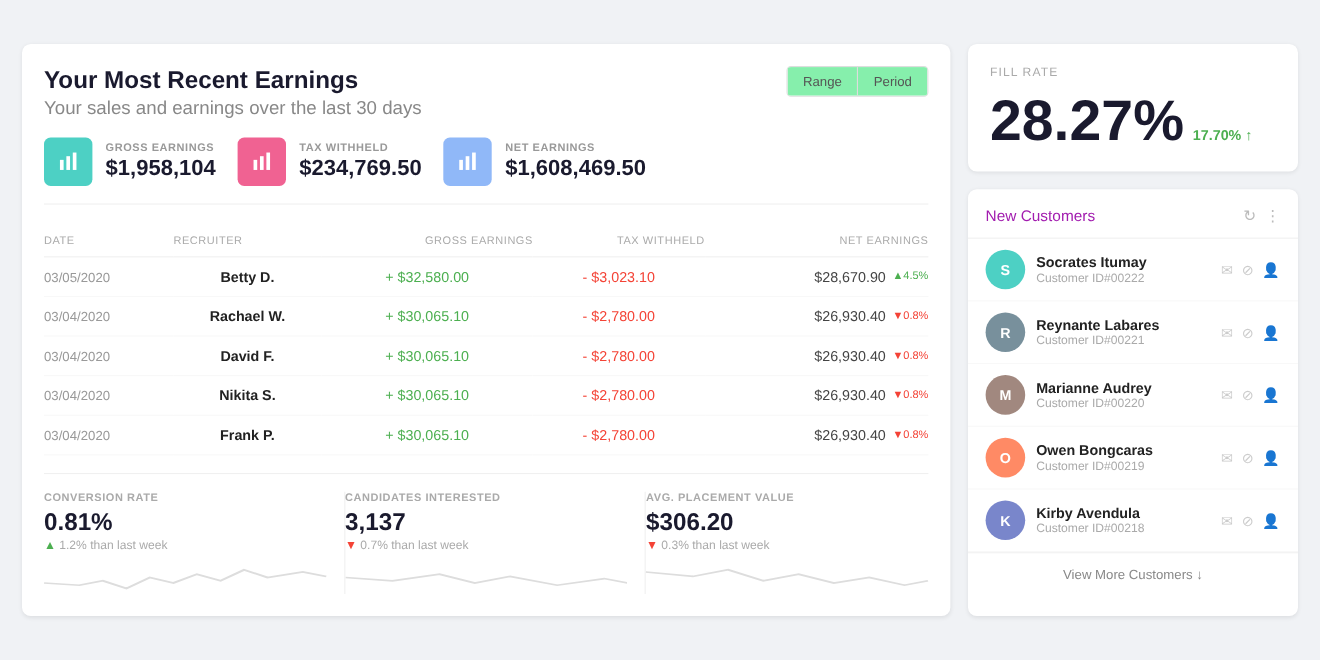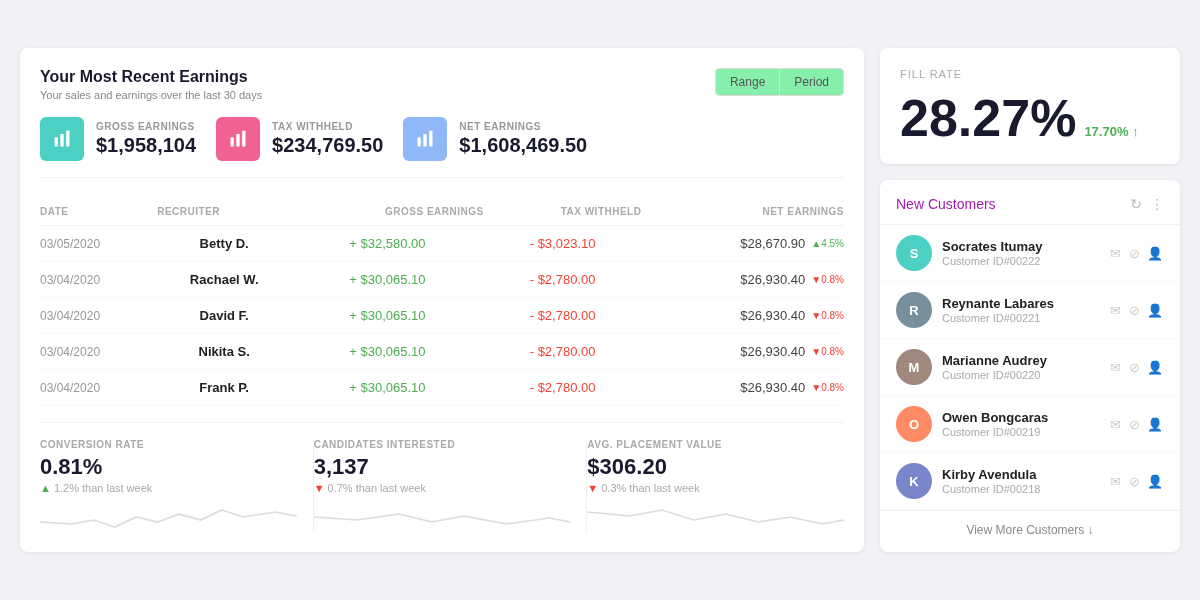--- a/index.html
+++ b/index.html
@@ -46,26 +46,26 @@
     }
 
     
     .panel-header {
       display: flex;
       justify-content: space-between;
       align-items: flex-start;
       margin-bottom: 16px;
     }
     .panel-title {
-      font-size: 16px;
+      font-size: 22px;
       font-weight: 700;
       color: #1a1a2e;
     }
     .panel-subtitle {
-      font-size: 11px;
+      font-size: 17px;
       color: #888;
       margin-top: 3px;
     }
     .btn-group {
       display: flex;
       border: 1px solid #ddd;
       border-radius: 4px;
       overflow: hidden;
     }
     .btn-group button {
@@ -125,21 +125,21 @@
 
     
     .data-table {
       width: 100%;
       border-collapse: collapse;
       font-size: 13px;
     }
     .data-table th {
       text-align: left;
       font-size: 10px;
-      font-weight: 700;
+      font-weight: 400;
       color: #aaa;
       letter-spacing: 0.5px;
       text-transform: uppercase;
       padding: 8px 0;
       border-bottom: 1px solid #f0f0f0;
     }
     .data-table th:not(:first-child) {
       text-align: right;
     }
     .data-table td {

